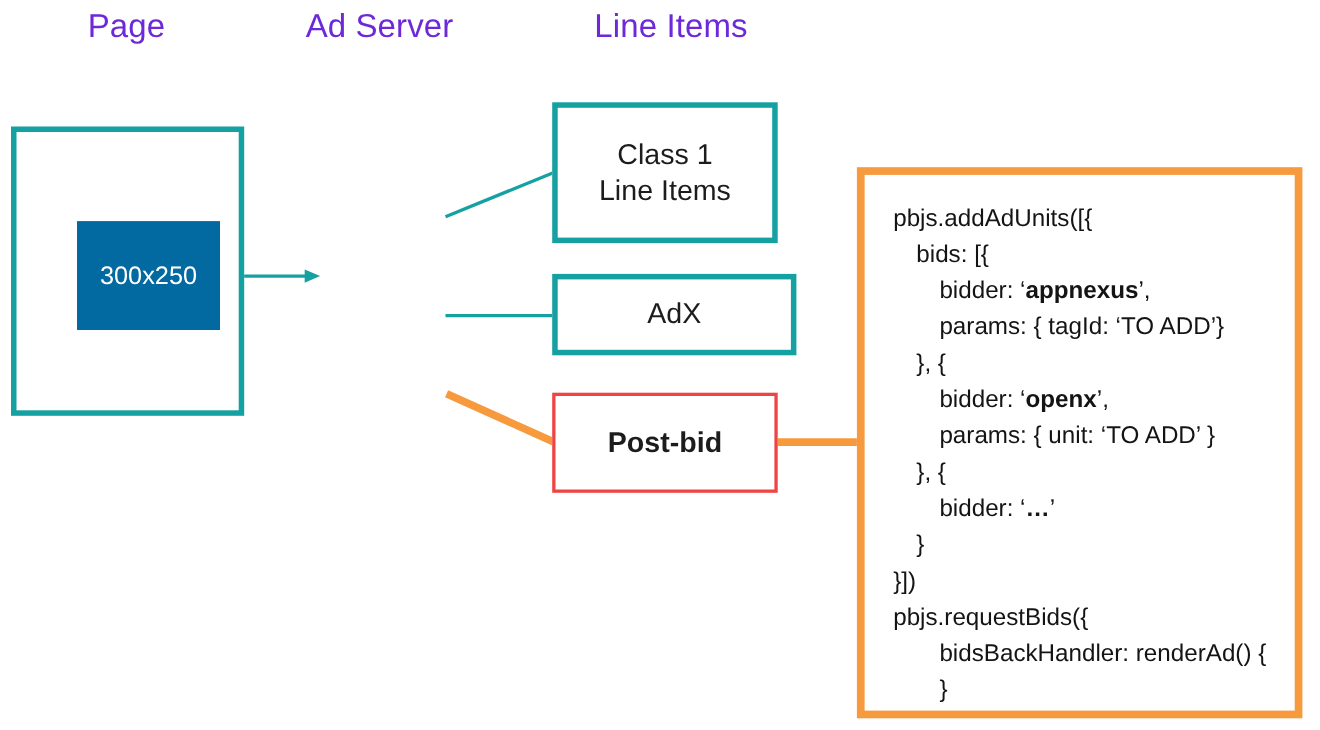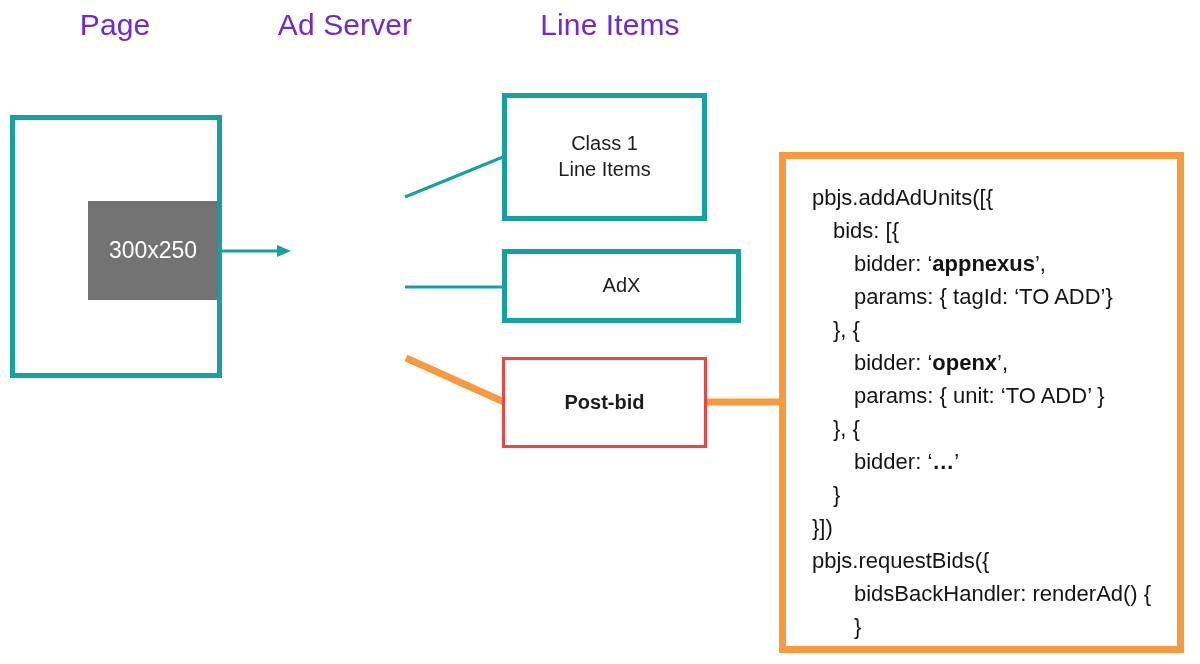--- a/index.html
+++ b/index.html
@@ -33,34 +33,33 @@
     justify-content: center;
     text-align: center;
   }
   .box-teal {
     border: 5px solid #15A0A1;
   }
   .box-orange {
     border: 3px solid #ef4444;
   }
   .box-label {
-    font-size: 20px;
+    font-size: 26px;
     color: #1c1c1c;
     line-height: 1.28;
   }
   .box-label-bold {
     font-weight: bold;
   }
   .ad-slot {
     position: absolute;
-    background: #737373;
+    background: #0369a1;
     display: flex;
     align-items: center;
     justify-content: center;
-    margin-left: 18px;
   }
   .ad-slot span {
     color: #ffffff;
     font-size: 23px;
   }
   .codebox {
     position: absolute;
     box-sizing: border-box;
     background: #ffffff;
     border: 7px solid #F79A3E;
@@ -112,21 +111,21 @@
   <div class="ad-slot" style="left:70px; top:201px; width:130px; height:99px;">
     <span>300x250</span>
   </div>
 
 
   <div class="box box-teal" style="left:502px; top:93px; width:205px; height:128px; flex-direction:column;">
     <span class="box-label">Class 1</span>
     <span class="box-label">Line Items</span>
   </div>
 
-  <div class="box box-teal" style="left:502px; top:249px; width:239px; height:74px;">
+  <div class="box box-teal" style="left:502px; top:249px; width:222px; height:74px;">
     <span class="box-label">AdX</span>
   </div>
 
   <div class="box box-orange" style="left:502px; top:357px; width:205px; height:91px;">
     <span class="box-label box-label-bold">Post-bid</span>
   </div>
 
   <div class="codebox" style="left:779px; top:152px; width:405px; height:501px;">
     <div id="code-lines">
         <div class="code-line" style="padding-left: 0px;"><span>pbjs.addAdUnits([{</span></div>

